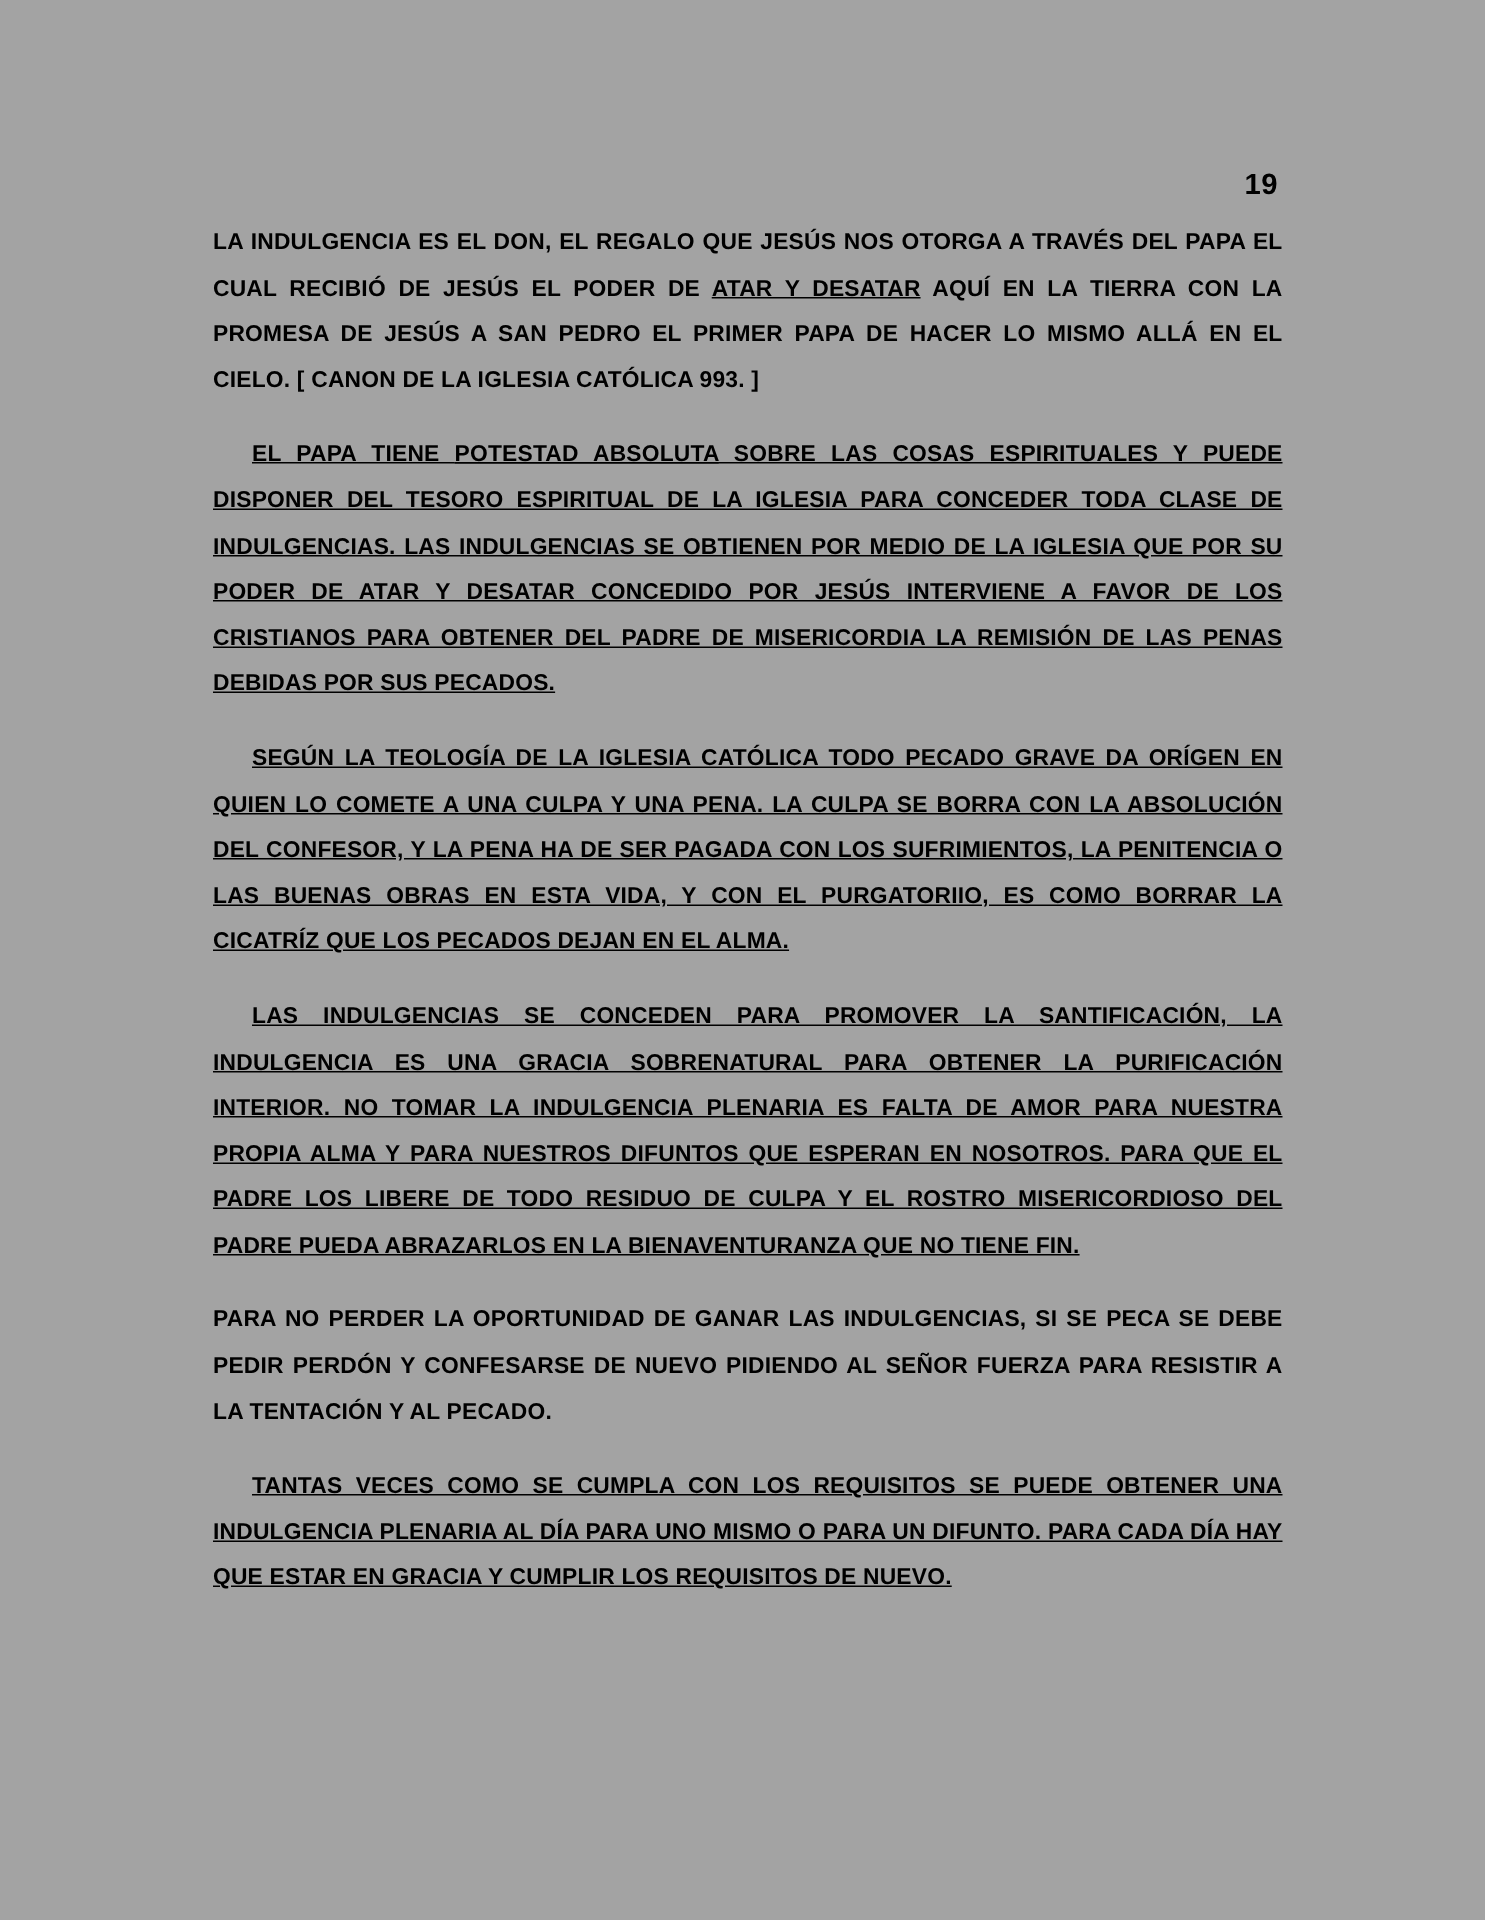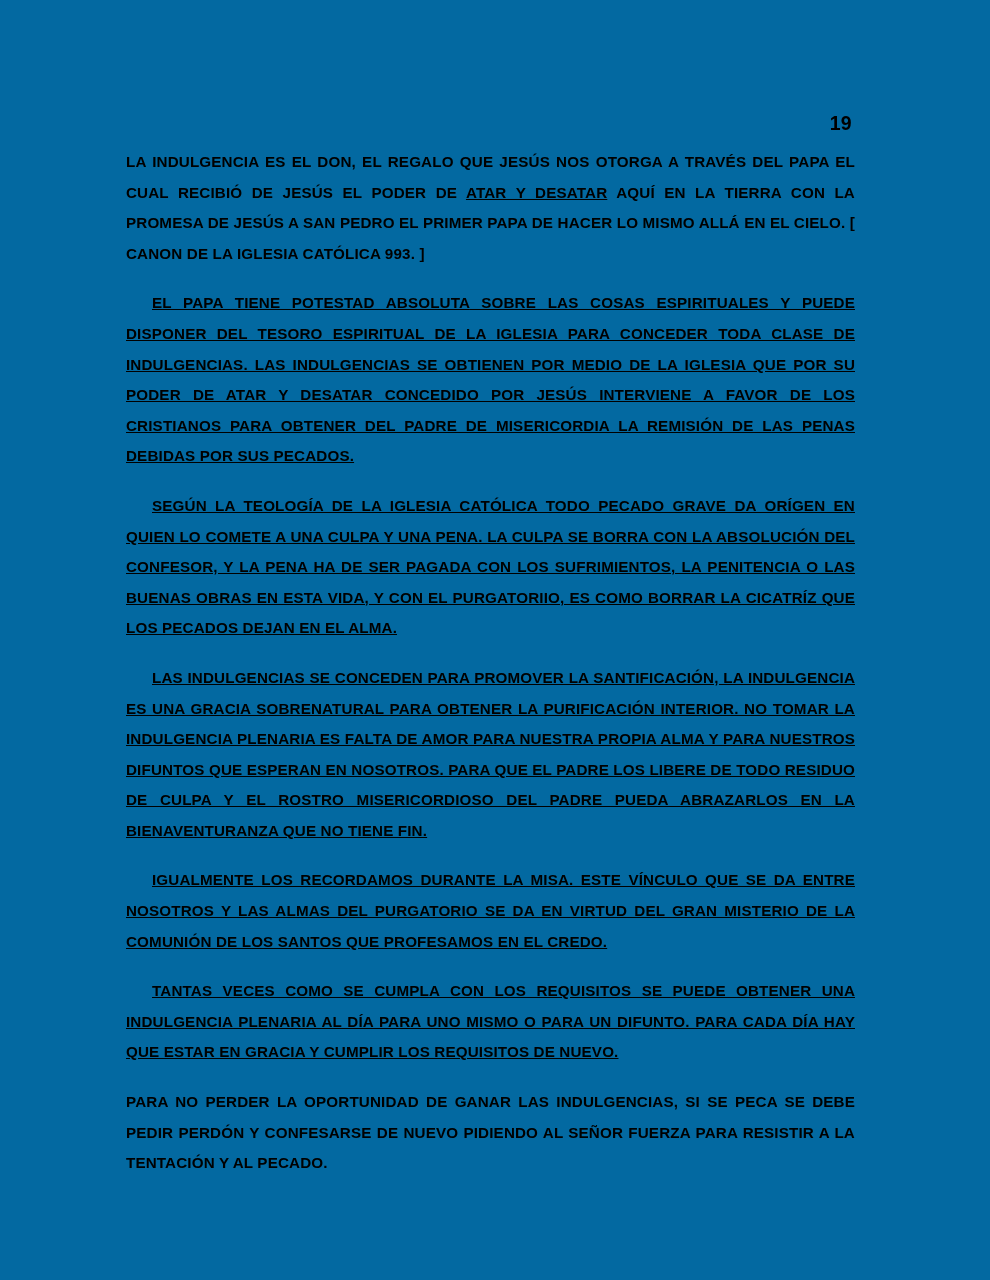--- a/index.html
+++ b/index.html
@@ -11,40 +11,40 @@
     width: 990px;
     height: 1280px;
     font-family: "Liberation Sans", sans-serif;
     color: #000000;
     -webkit-font-smoothing: antialiased;
   }
   .page {
     position: relative;
     width: 990px;
     height: 1280px;
-    background: #0369a1;
+    background: #a3a3a3;
     box-sizing: border-box;
     padding: 112px 135px 0 126px;
   }
   .page-number {
     text-align: right;
     font-size: 19.5px;
     font-weight: bold;
     letter-spacing: 0.3px;
     margin: 0 3px 12px 0;
   }
   .doc-body {
     font-size: 15.2px;
     font-weight: bold;
     line-height: 30.6px;
     text-align: justify;
     letter-spacing: 0.15px;
   }
   .para {
-    margin: 0 0 19px 0;
+    margin: 0 0 19px 16px;
     text-align: justify;
     text-justify: inter-word;
   }
   .para:last-child {
     margin-bottom: 0;
   }
   .para.indent {
     text-indent: 26px;
     text-decoration: underline;
   }
@@ -58,18 +58,17 @@
 
 <div class="page">
 
   <div class="page-number">19</div>
 
   <div class="doc-body">
     <p class="para"><span>LA INDULGENCIA  ES  EL DON,  EL REGALO QUE JESÚS  NOS  OTORGA  A  TRAVÉS  DEL PAPA  EL  CUAL  RECIBIÓ  DE  JESÚS  EL  PODER  DE  </span><span class="u">ATAR Y DESATAR</span><span>  AQUÍ  EN  LA  TIERRA  CON  LA  PROMESA  DE  JESÚS  A SAN  PEDRO  EL  PRIMER  PAPA  DE HACER  LO  MISMO  ALLÁ  EN  EL  CIELO.   [  CANON  DE  LA  IGLESIA  CATÓLICA  993.  ]</span></p>
     <p class="para indent"><span>EL  PAPA  TIENE  </span><span class="u">POTESTAD  ABSOLUTA</span><span>  SOBRE  LAS  COSAS  ESPIRITUALES  Y  PUEDE  DISPONER   DEL TESORO  ESPIRITUAL  DE  LA  IGLESIA  PARA  CONCEDER  TODA  CLASE  DE  INDULGENCIAS.  LAS  INDULGENCIAS  SE  OBTIENEN  POR  MEDIO  DE LA IGLESIA QUE  POR  SU PODER  DE ATAR  Y  DESATAR   CONCEDIDO  POR  JESÚS  INTERVIENE  A  FAVOR  DE  LOS  CRISTIANOS  PARA OBTENER  DEL PADRE  DE  MISERICORDIA   LA  REMISIÓN  DE  LAS  PENAS  DEBIDAS   POR  SUS  PECADOS.</span></p>
     <p class="para indent"><span>SEGÚN  LA  TEOLOGÍA  DE  LA  IGLESIA  CATÓLICA   TODO  PECADO GRAVE  DA  ORÍGEN  EN  QUIEN  LO  COMETE  A  UNA  CULPA  Y  UNA  PENA.  LA  CULPA  SE  BORRA  CON LA  ABSOLUCIÓN  DEL CONFESOR,  Y  LA PENA  HA  DE SER PAGADA   CON LOS SUFRIMIENTOS,  LA  PENITENCIA  O  LAS  BUENAS  OBRAS   EN  ESTA VIDA,   Y  CON EL PURGATORIIO,  ES  COMO  BORRAR  LA  CICATRÍZ  QUE  LOS  PECADOS  DEJAN  EN  EL  ALMA.</span></p>
     <p class="para indent"><span>LAS  INDULGENCIAS  SE  CONCEDEN  PARA  PROMOVER  LA  SANTIFICACIÓN,  LA  INDULGENCIA  ES  UNA  GRACIA  SOBRENATURAL  PARA  OBTENER  LA  PURIFICACIÓN  INTERIOR.   NO TOMAR  LA INDULGENCIA  PLENARIA   ES FALTA DE AMOR  PARA  NUESTRA  PROPIA  ALMA   Y  PARA  NUESTROS  DIFUNTOS  QUE  ESPERAN  EN NOSOTROS.  PARA  QUE  EL  PADRE  LOS LIBERE DE TODO RESIDUO DE CULPA  Y EL  ROSTRO MISERICORDIOSO  DEL PADRE  PUEDA  ABRAZARLOS  EN  LA  BIENAVENTURANZA  QUE  NO  TIENE  FIN.</span></p>
-    <p class="para indent"><span>IGUALMENTE   LOS  RECORDAMOS  DURANTE  LA  MISA.   ESTE VÍNCULO  QUE  SE  DA  ENTRE  NOSOTROS  Y  LAS  ALMAS  DEL  PURGATORIO   SE  DA  EN VIRTUD  DEL GRAN  MISTERIO  DE  LA  COMUNIÓN   DE  LOS  SANTOS   QUE  PROFESAMOS   EN  EL  CREDO.</span></p>
+    <p class="para"><span>PARA  NO  PERDER  LA  OPORTUNIDAD  DE  GANAR  LAS  INDULGENCIAS,  SI  SE  PECA  SE  DEBE  PEDIR  PERDÓN   Y  CONFESARSE  DE  NUEVO  PIDIENDO  AL SEÑOR  FUERZA  PARA  RESISTIR  A  LA  TENTACIÓN  Y  AL PECADO.</span></p>
     <p class="para indent"><span>TANTAS  VECES  COMO  SE  CUMPLA  CON  LOS  REQUISITOS   SE  PUEDE  OBTENER  UNA  INDULGENCIA  PLENARIA  AL  DÍA  PARA  UNO  MISMO  O  PARA  UN DIFUNTO.  PARA  CADA  DÍA  HAY  QUE  ESTAR  EN GRACIA  Y  CUMPLIR  LOS REQUISITOS  DE NUEVO.</span></p>
-    <p class="para"><span>PARA  NO  PERDER  LA  OPORTUNIDAD  DE  GANAR  LAS  INDULGENCIAS,  SI  SE  PECA  SE  DEBE  PEDIR  PERDÓN   Y  CONFESARSE  DE  NUEVO  PIDIENDO  AL SEÑOR  FUERZA  PARA  RESISTIR  A  LA  TENTACIÓN  Y  AL PECADO.</span></p>
   </div>
 
 </div>
 
 </body></html>

